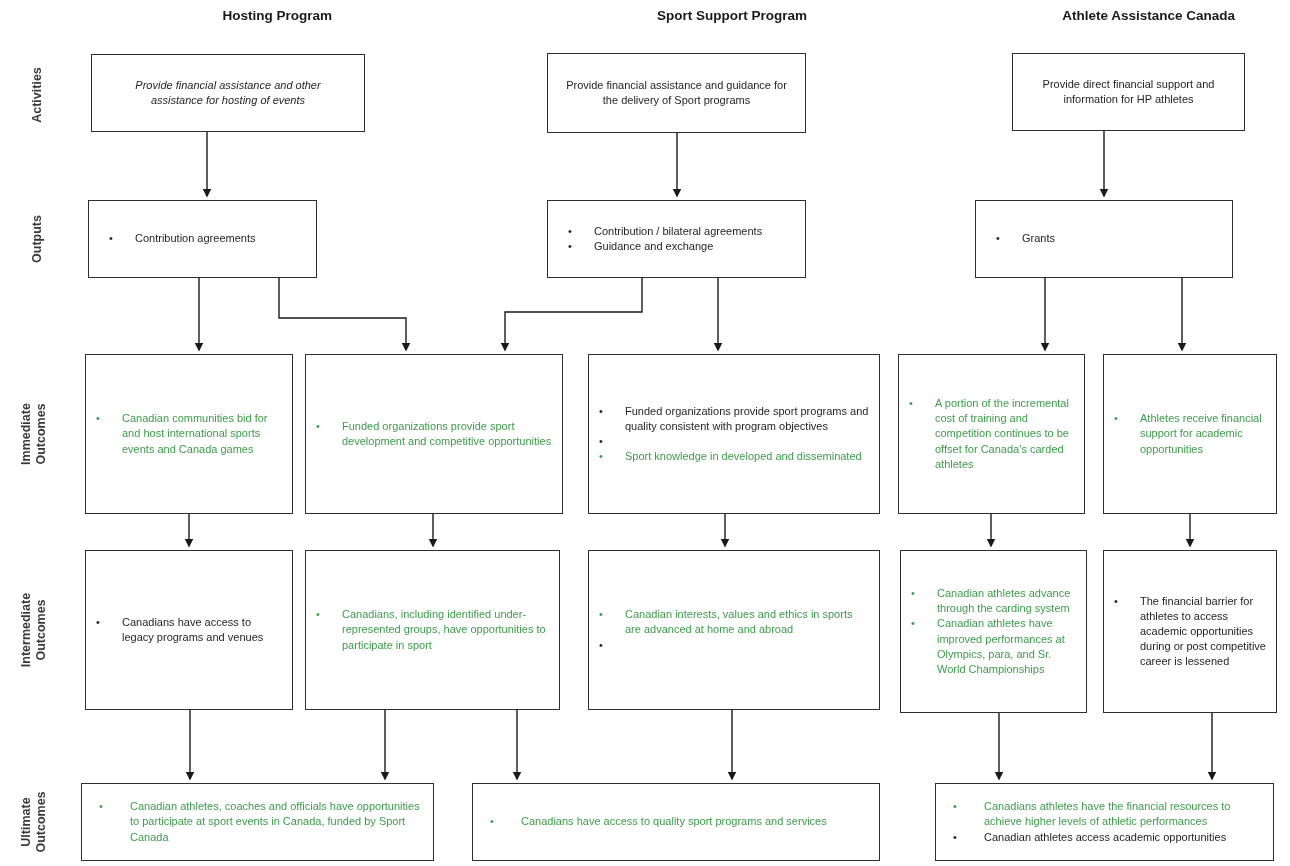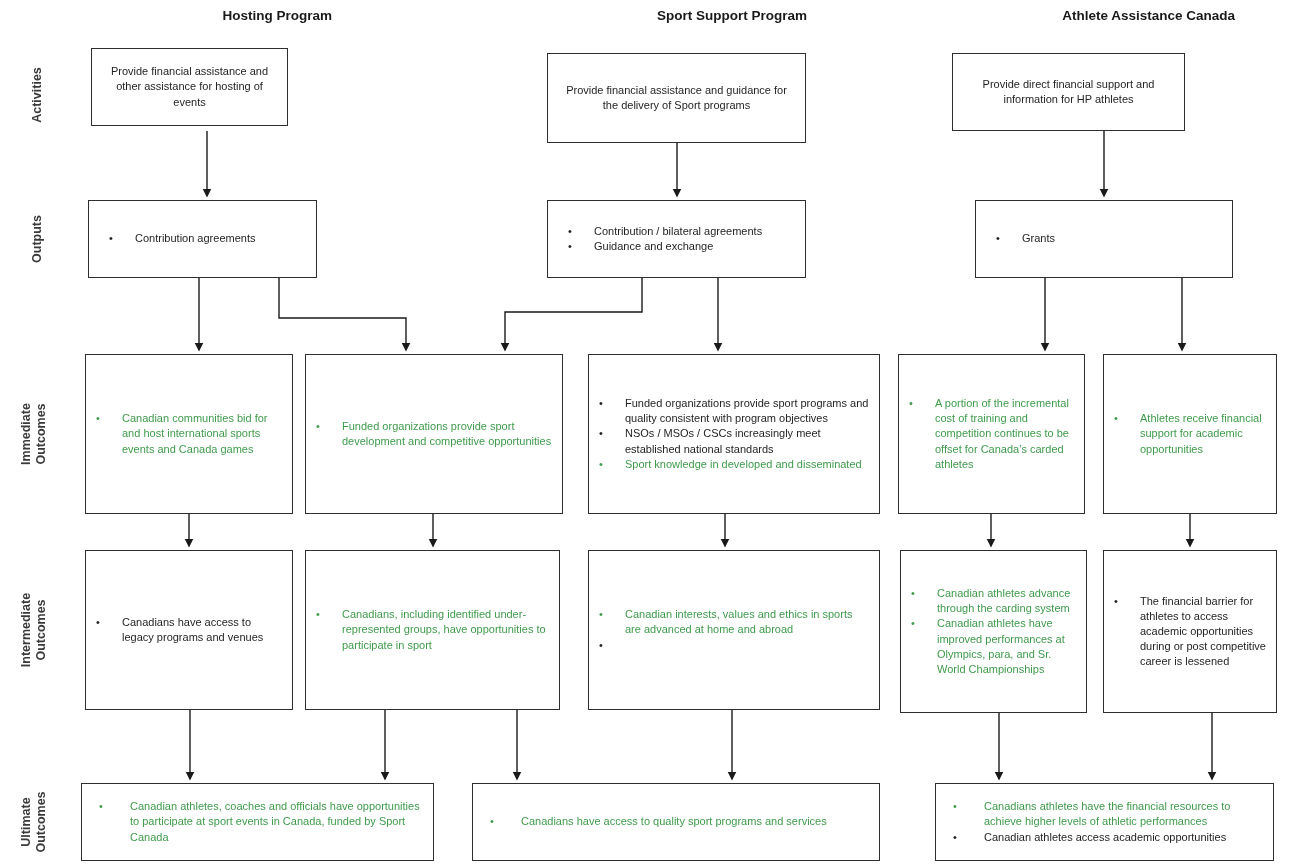--- a/index.html
+++ b/index.html
@@ -75,27 +75,27 @@
 
   <div class="row-label" style="left:37px;top:95px;">Activities</div>
   <div class="row-label" style="left:37px;top:239px;">Outputs</div>
   <div class="row-label" style="left:34px;top:434px;">Immediate
 Outcomes</div>
   <div class="row-label" style="left:34px;top:630px;">Intermediate
 Outcomes</div>
   <div class="row-label" style="left:34px;top:822px;">Ultimate
 Outcomes</div>
 
-  <div class="box" style="left:91px;top:48px;width:197px;height:78px;">
+  <div class="box" style="left:91px;top:54px;width:274px;height:78px;font-style:italic;">
     <div class="atext">Provide financial assistance and other assistance for hosting of events</div>
   </div>
-  <div class="box" style="left:547px;top:53px;width:259px;height:90px;">
+  <div class="box" style="left:547px;top:53px;width:259px;height:80px;">
     <div class="atext">Provide financial assistance and guidance for the delivery of Sport programs</div>
   </div>
-  <div class="box" style="left:952px;top:53px;width:233px;height:78px;">
+  <div class="box" style="left:1012px;top:53px;width:233px;height:78px;">
     <div class="atext">Provide direct financial support and information for HP athletes</div>
   </div>
 
   <div class="box outputs" style="left:88px;top:200px;width:229px;height:78px;">
       <div class="bullet">
         <span class="dot">•</span>
         <span class="btxt">Contribution agreements</span>
       </div>
     </div>
   <div class="box outputs" style="left:547px;top:200px;width:259px;height:78px;">
@@ -127,21 +127,20 @@
         <span class="btxt">Funded organizations provide sport development and competitive opportunities</span>
       </div>
     </div>
   <div class="box" style="left:588px;top:354px;width:292px;height:160px;">
       <div class="bullet">
         <span class="dot">•</span>
         <span class="btxt">Funded organizations provide sport programs and quality consistent with program objectives</span>
       </div>
       <div class="bullet">
         <span class="dot">•</span>
-        <span class="btxt">NSOs / MSOs / CSCs increasingly meet established national standards</span>
       </div>
       <div class="bullet green">
         <span class="dot">•</span>
         <span class="btxt">Sport knowledge in developed and disseminated</span>
       </div>
     </div>
   <div class="box" style="left:898px;top:354px;width:187px;height:160px;">
       <div class="bullet green">
         <span class="dot">•</span>
         <span class="btxt">A portion of the incremental cost of training and competition continues to be offset for Canada’s carded athletes</span>

